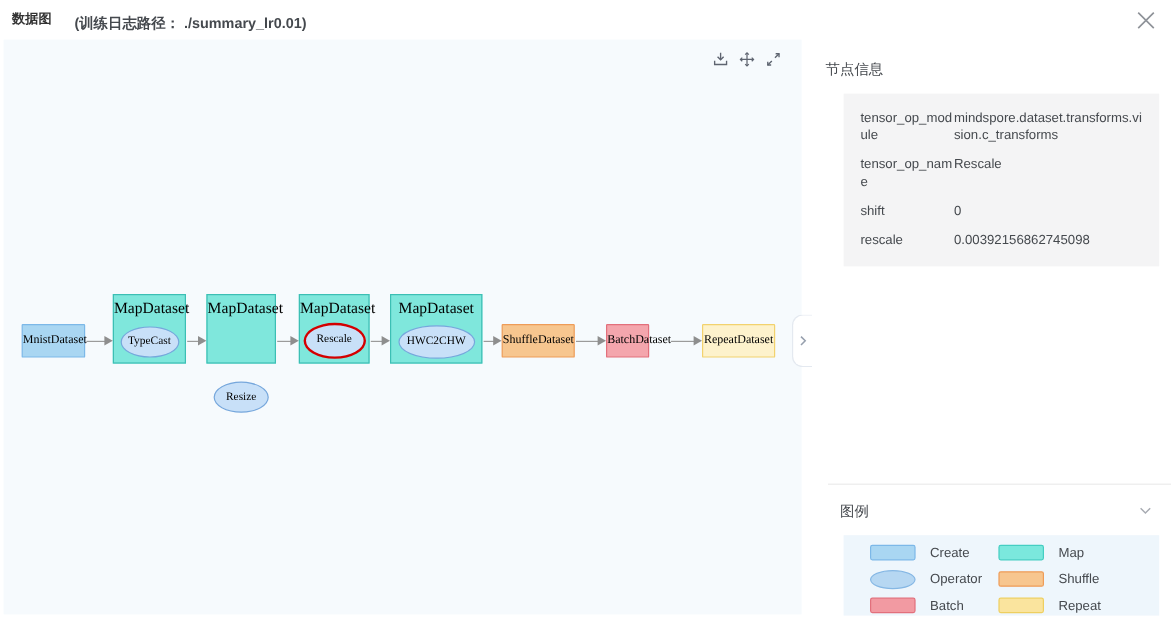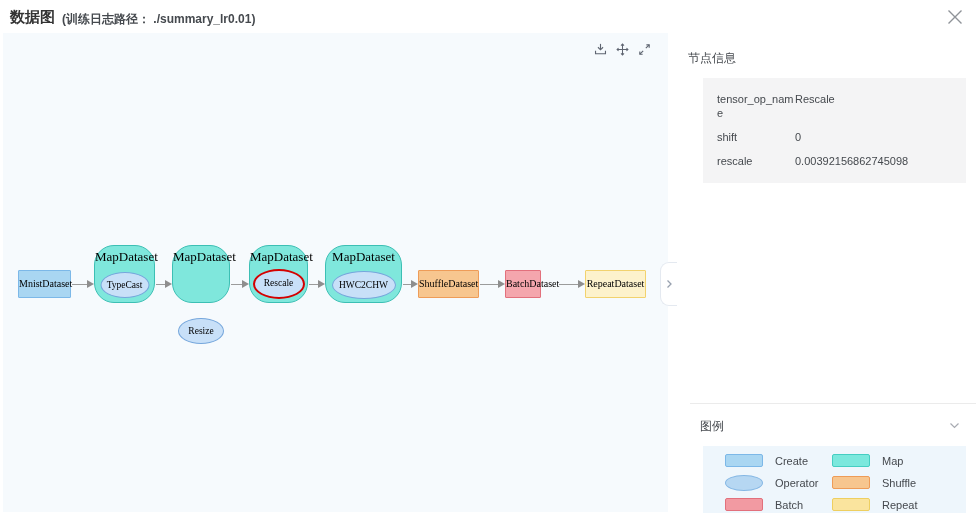--- a/index.html
+++ b/index.html
@@ -1,39 +1,39 @@
 <!DOCTYPE html>
 <html><head>
 <meta charset="utf-8">
 <style>
   * { margin:0; padding:0; box-sizing:border-box; }
   html,body { width:976px; height:520px; background:#fff; overflow:hidden;
               font-family:"Liberation Sans", sans-serif; color:#45494e; }
 
   
   .header { position:absolute; left:0; top:0; width:976px; height:33px; background:#fff; }
-  .title { position:absolute; left:10px; top:8px; font-size:15px; font-weight:bold; color:#333; }
+  .title { position:absolute; left:10px; top:8px; font-size:11px; font-weight:bold; color:#333; }
   .subtitle { position:absolute; left:62px; top:11px; font-size:12px; font-weight:bold; color:#45494e; }
   .close-btn { position:absolute; left:942px; top:4px; width:26px; height:26px; cursor:pointer;
                display:flex; align-items:center; justify-content:center; }
 
   
   .graph-panel { position:absolute; left:3px; top:33px; width:665px; height:479px;
                  background:#f6fafd; }
   .graph-toolbar { position:absolute; right:16px; top:8px; display:flex; gap:6px; }
   .tool-btn { width:16px; height:16px; display:flex; align-items:center; justify-content:center; cursor:pointer; }
 
   .collapse-handle { position:absolute; left:660px; top:262px; width:17px; height:44px;
                      background:#ffffff; border:1px solid #e4e9f0; border-right:none;
                      border-radius:9px 0 0 9px; display:flex; align-items:center;
                      justify-content:center; color:#97a0ae; font-size:11px; cursor:pointer; }
 
   
   .node { position:absolute; font-family:"Liberation Serif","DejaVu Serif",serif; color:#000;
-          text-align:center; cursor:pointer;border-radius:20px; }
+          text-align:center; cursor:pointer; }
   .node-rect { height:28px; line-height:26px; font-size:10px; border-radius:1px; }
   .n-create  { background:#a9d6f2; border:1px solid #7cb8e8; }
   .n-shuffle { background:#f7c68f; border:1px solid #ee9c58; }
   .n-batch   { background:#f4a6ad; border:1px solid #e2707c; }
   .n-repeat  { background:#fdf2cc; border:1px solid #f2d26e; }
   .n-map { background:#7fe7dc; border:1px solid #3cbfb4; height:58px; }
   .map-label { display:block; margin-top:3px; font-size:13px; }
   .op-ellipse { position:absolute; left:50%; transform:translateX(-50%); top:26px;
                 width:49px; height:26px; border-radius:50%;
                 background:#c8e0f8; border:1px solid #76a7dc;
@@ -165,20 +165,24 @@
     <svg width="8" height="10" viewBox="0 0 8 10" fill="none" stroke="#97a0ae" stroke-width="1.3">
         <path d="M2.5 1.5 L6 5 L2.5 8.5"></path>
       </svg>
   </span>
 </div>
 
 <div class="section-title" style="left:688px; top:50px;">节点信息</div>
 
 <div class="info-table">
   <div class="info-row">
+    <span class="info-key">tensor_op_module</span>
+    <span class="info-val">mindspore.dataset.transforms.vision.c_transforms</span>
+  </div>
+  <div class="info-row">
     <span class="info-key">tensor_op_name</span>
     <span class="info-val">Rescale</span>
   </div>
   <div class="info-row">
     <span class="info-key">shift</span>
     <span class="info-val">0</span>
   </div>
   <div class="info-row">
     <span class="info-key">rescale</span>
     <span class="info-val">0.00392156862745098</span>

